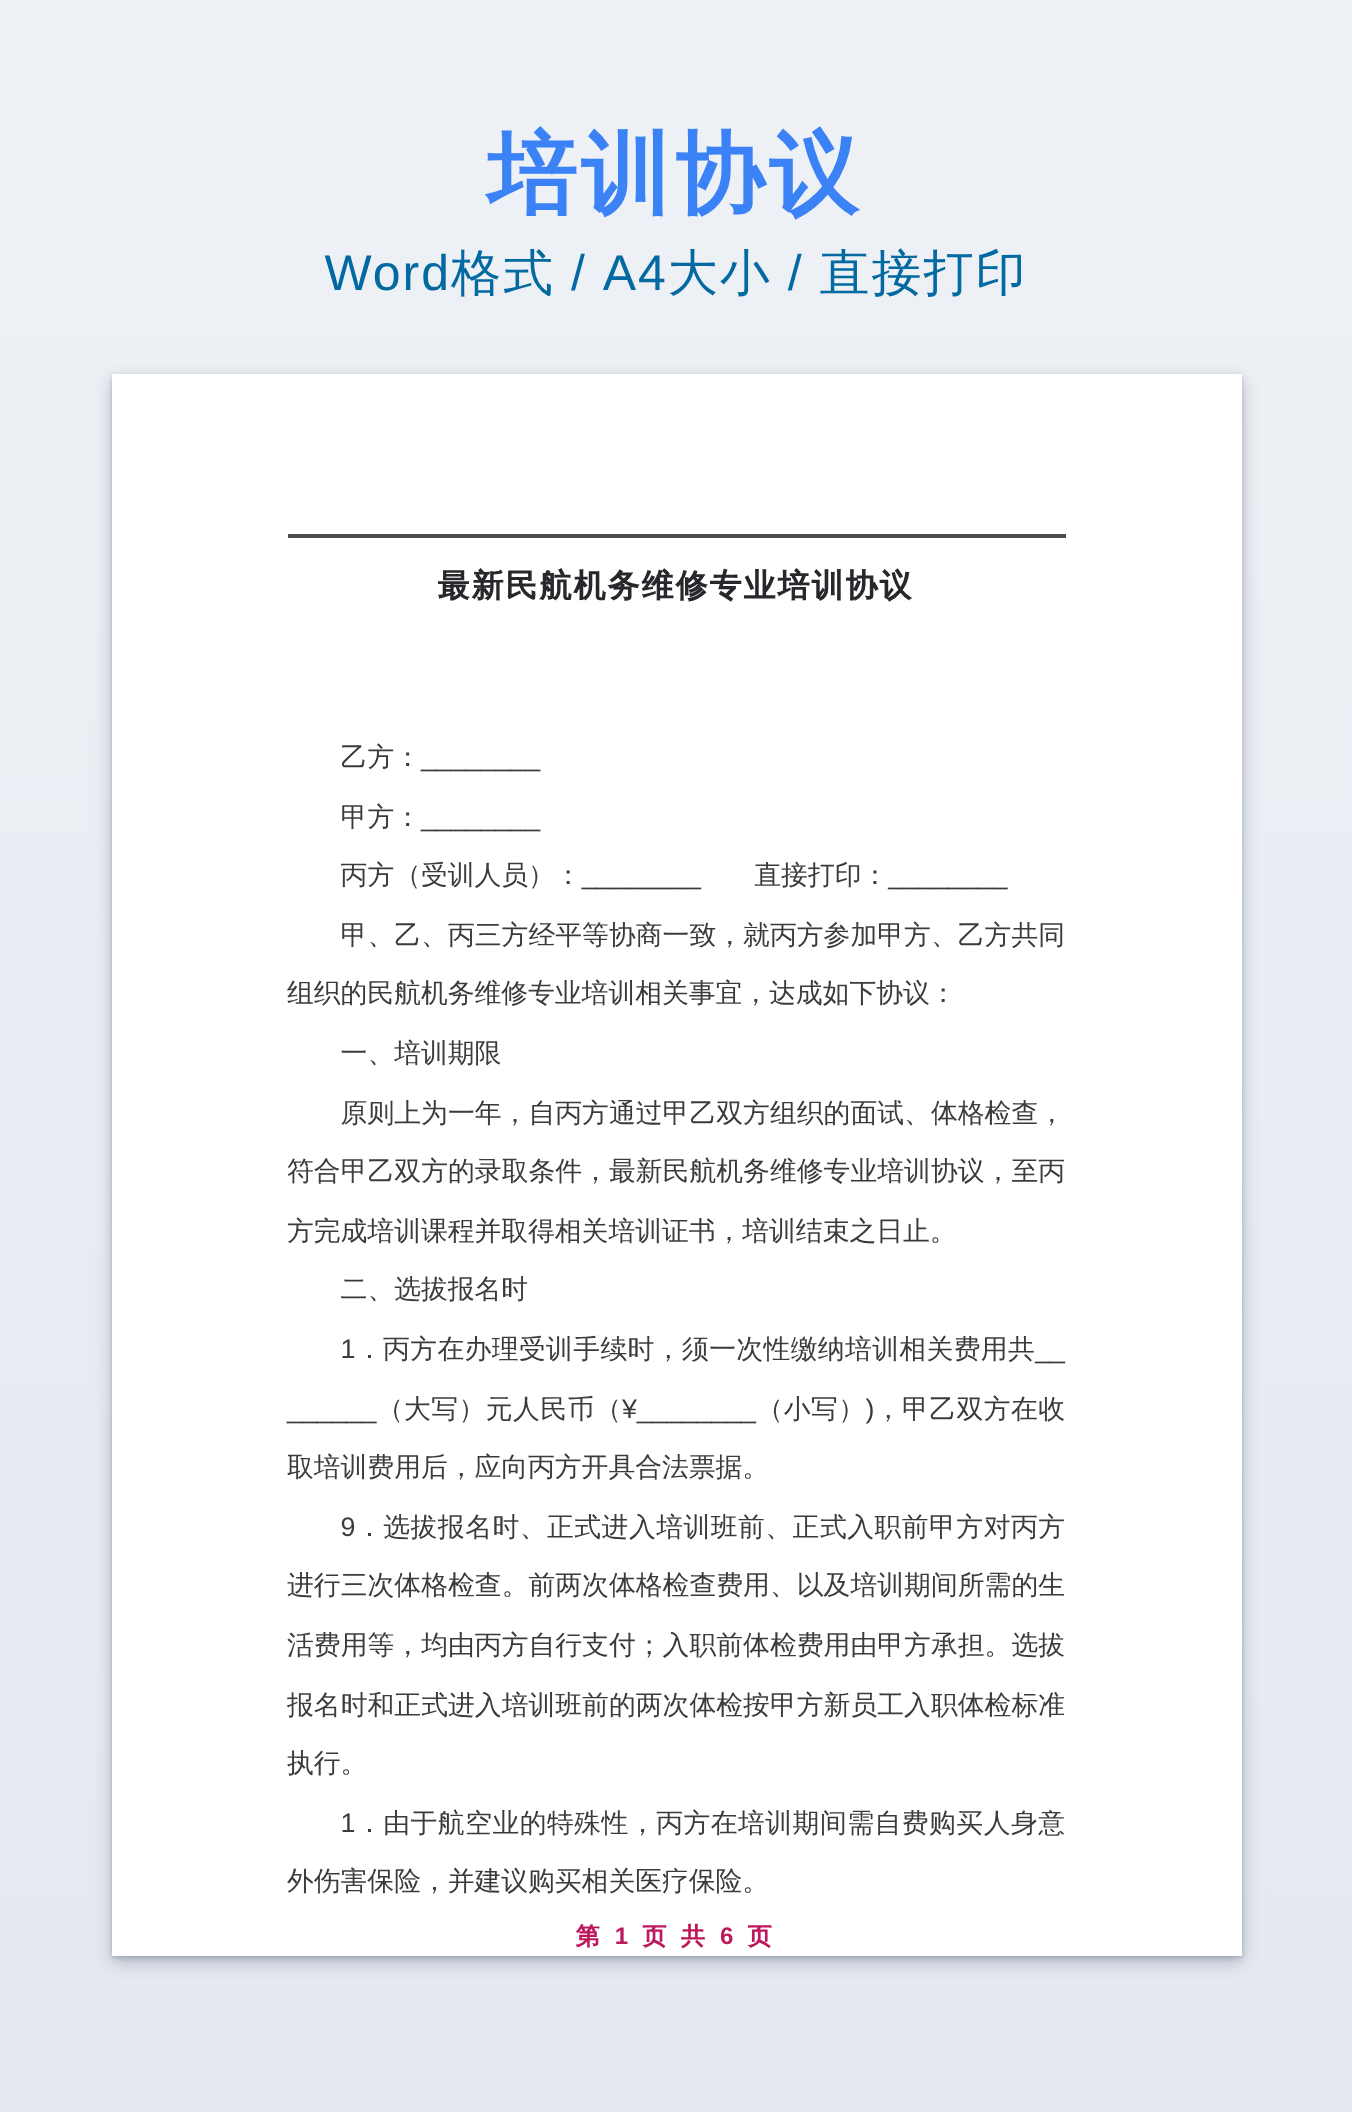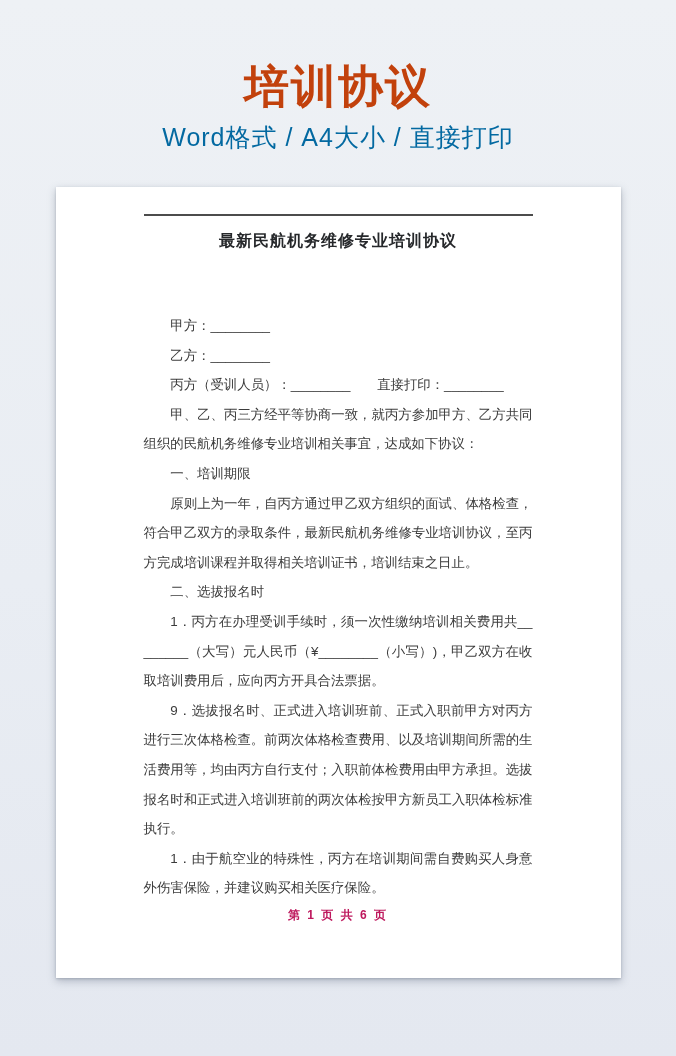--- a/index.html
+++ b/index.html
@@ -12,41 +12,41 @@
   }
   .app { width: 676px; height: 1056px; }
 
   
   .preview-header { padding-top: 62px; text-align: center; }
   .main-title {
     margin: 0;
     font-size: 45px;
     line-height: 50px;
     font-weight: 700;
-    color: #c2410c;
+    color: #3b82f6;
     letter-spacing: 2px;
   }
   .sub-title {
     margin-top: 8px;
     font-size: 25px;
     line-height: 34px;
     font-weight: 400;
     color: #0369a1;
     letter-spacing: 1px;
   }
 
   
   .doc-page {
     box-sizing: border-box;
     width: 565px;
     height: 791px;
     margin: 33px auto 0 auto;
     background: #ffffff;
     box-shadow: 0 1px 2px rgba(90,100,120,0.28), 0 3px 8px rgba(90,100,120,0.38);
-    padding: 27px 88px 0 88px;
+    padding: 80px 88px 0 88px;
     overflow: hidden;
   }
   .doc-top-rule {
     height: 2px;
     background: #4c4c4c;
   }
   .doc-title {
     margin: 10px 0 0 0;
     font-size: 16px;
     line-height: 30px;
@@ -86,22 +86,22 @@
   <div class="preview-header">
     <h1 class="main-title">培训协议</h1>
     <div class="sub-title">Word格式 / A4大小 / 直接打印</div>
   </div>
 
   <div class="doc-page">
     <div class="doc-top-rule"></div>
     <h2 class="doc-title">最新民航机务维修专业培训协议</h2>
 
     <div class="doc-content">
+      <p>乙方：________</p>
       <p>甲方：________</p>
-      <p>乙方：________</p>
       <p>丙方（受训人员）：________　　直接打印：________</p>
       <p>甲、乙、丙三方经平等协商一致，就丙方参加甲方、乙方共同组织的民航机务维修专业培训相关事宜，达成如下协议：</p>
       <p>一、培训期限</p>
       <p>原则上为一年，自丙方通过甲乙双方组织的面试、体格检查，符合甲乙双方的录取条件，最新民航机务维修专业培训协议，至丙方完成培训课程并取得相关培训证书，培训结束之日止。</p>
       <p>二、选拔报名时</p>
       <p>1．丙方在办理受训手续时，须一次性缴纳培训相关费用共________（大写）元人民币（¥________（小写）)，甲乙双方在收取培训费用后，应向丙方开具合法票据。</p>
       <p>9．选拔报名时、正式进入培训班前、正式入职前甲方对丙方进行三次体格检查。前两次体格检查费用、以及培训期间所需的生活费用等，均由丙方自行支付；入职前体检费用由甲方承担。选拔报名时和正式进入培训班前的两次体检按甲方新员工入职体检标准执行。</p>
       <p>1．由于航空业的特殊性，丙方在培训期间需自费购买人身意外伤害保险，并建议购买相关医疗保险。</p>
       <p class="doc-footer">第 1 页 共 6 页</p>
     </div>

